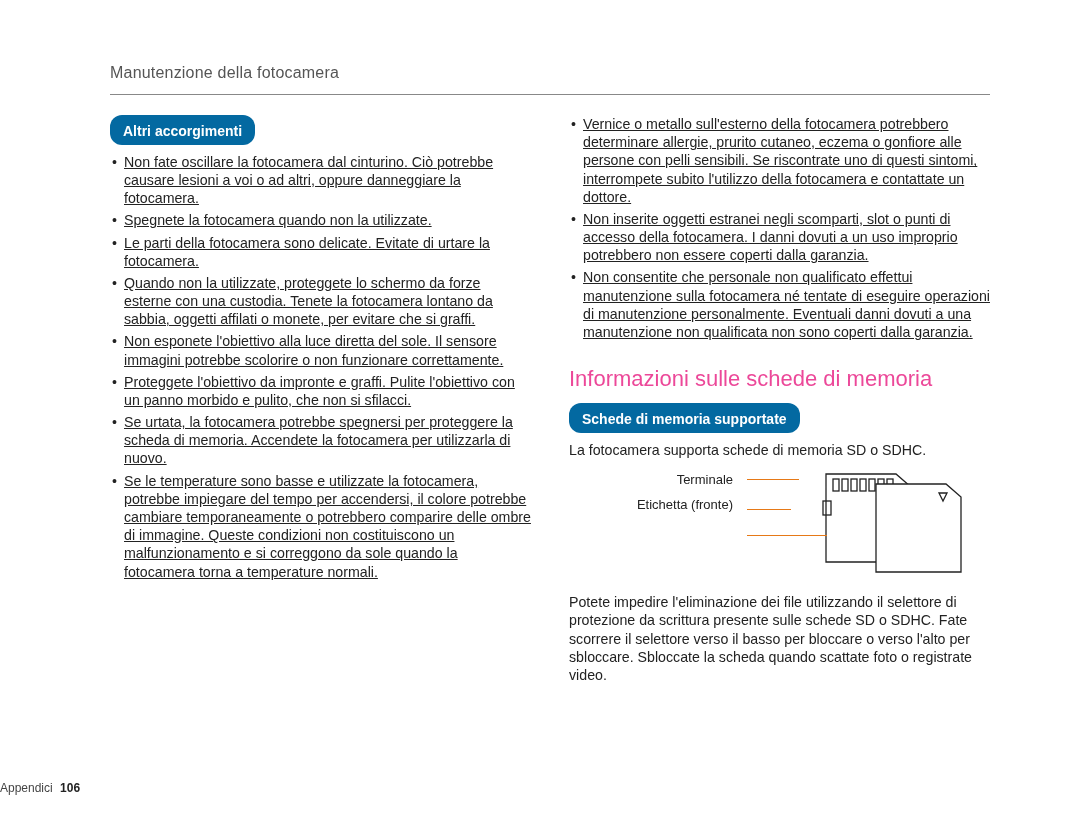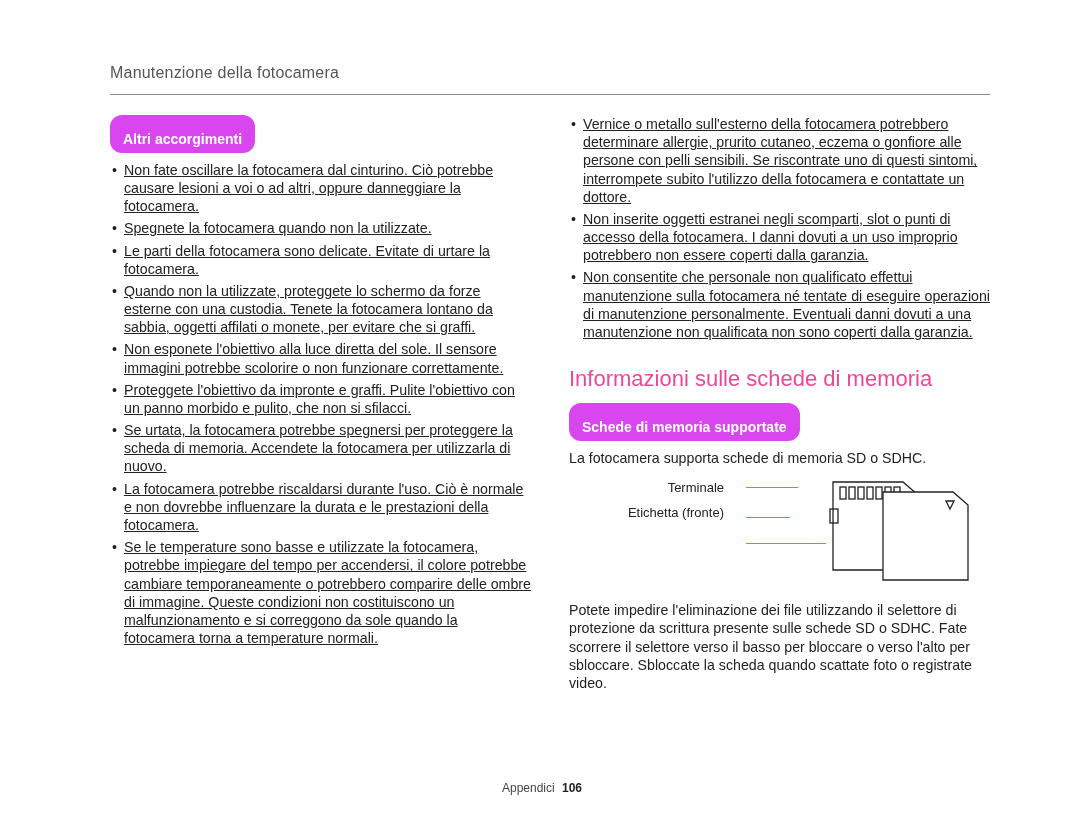--- a/index.html
+++ b/index.html
@@ -31,25 +31,25 @@
     gap: 38px;
   }
   .col {
     width: 427px;
     font-size: 14.2px;
     line-height: 1.28;
     color: #222;
   }
   .pill {
     display: inline-block;
-    background: #d946ef;
+    background: #0369a1;
     color: #fff;
     font-size: 14px;
     font-weight: 600;
-    padding: 16px 13px 4px 13px;
+    padding: 8px 13px 4px 13px;
     border-radius: 12px;
     margin-bottom: 8px;
   }
   ul.bullets {
     list-style: none;
     padding-left: 0;
   }
   ul.bullets > li {
     position: relative;
     padding-left: 14px;
@@ -68,22 +68,23 @@
     font-size: 22px;
     font-weight: 400;
     margin: 24px 0 10px 0;
   }
   .supported-text {
     margin-bottom: 10px;
   }
   .diagram-row {
     display: flex;
     align-items: flex-start;
-    gap: 22px;
+    gap: 14px;
     margin-bottom: 14px;
+    justify-content: center;
   }
   .diagram-labels {
     text-align: right;
     font-size: 13px;
     color: #222;
     line-height: 1.1;
     padding-top: 4px;
     flex: 0 0 155px;
   }
   .diagram-labels .lbl { margin-bottom: 10px; }
@@ -96,23 +97,22 @@
   .leader-line {
     position: absolute;
     left: 0;
     height: 0;
     border-top: 1.3px solid #e67917;
   }
   .sd-svg { flex: 0 0 auto; }
   .footer {
     position: absolute;
     bottom: 20px;
-    left: 8px;
+    left: 0;
     width: 1068px;
-    text-align: center;
     font-size: 12px;
     color: #444;
   }
   .footer .sec { color:#444; }
   .footer .num { color:#222; font-weight:600; margin-left:4px;}
 </style>
 </head>
 <body>
 
 <div class="page-header">Manutenzione della fotocamera</div>
@@ -122,21 +122,20 @@
   <div class="col">
     <div class="pill">Altri accorgimenti</div>
     <ul class="bullets">
       <li>Non fate oscillare la fotocamera dal cinturino. Ciò potrebbe causare lesioni a voi o ad altri, oppure danneggiare la fotocamera.</li>
       <li>Spegnete la fotocamera quando non la utilizzate.</li>
       <li>Le parti della fotocamera sono delicate. Evitate di urtare la fotocamera.</li>
       <li>Quando non la utilizzate, proteggete lo schermo da forze esterne con una custodia. Tenete la fotocamera lontano da sabbia, oggetti affilati o monete, per evitare che si graffi.</li>
       <li>Non esponete l'obiettivo alla luce diretta del sole. Il sensore immagini potrebbe scolorire o non funzionare correttamente.</li>
       <li>Proteggete l'obiettivo da impronte e graffi. Pulite l'obiettivo con un panno morbido e pulito, che non si sfilacci.</li>
       <li>Se urtata, la fotocamera potrebbe spegnersi per proteggere la scheda di memoria. Accendete la fotocamera per utilizzarla di nuovo.</li>
-      <li>La fotocamera potrebbe riscaldarsi durante l'uso. Ciò è normale e non dovrebbe influenzare la durata e le prestazioni della fotocamera.</li>
       <li>Se le temperature sono basse e utilizzate la fotocamera, potrebbe impiegare del tempo per accendersi, il colore potrebbe cambiare temporaneamente o potrebbero comparire delle ombre di immagine. Queste condizioni non costituiscono un malfunzionamento e si correggono da sole quando la fotocamera torna a temperature normali.</li>
     </ul>
   </div>
 
   <div class="col">
     <ul class="bullets">
       <li>Vernice o metallo sull'esterno della fotocamera potrebbero determinare allergie, prurito cutaneo, eczema o gonfiore alle persone con pelli sensibili. Se riscontrate uno di questi sintomi, interrompete subito l'utilizzo della fotocamera e contattate un dottore.</li>
       <li>Non inserite oggetti estranei negli scomparti, slot o punti di accesso della fotocamera. I danni dovuti a un uso improprio potrebbero non essere coperti dalla garanzia.</li>
       <li>Non consentite che personale non qualificato effettui manutenzione sulla fotocamera né tentate di eseguire operazioni di manutenzione personalmente. Eventuali danni dovuti a una manutenzione non qualificata non sono coperti dalla garanzia.</li>
     </ul>

